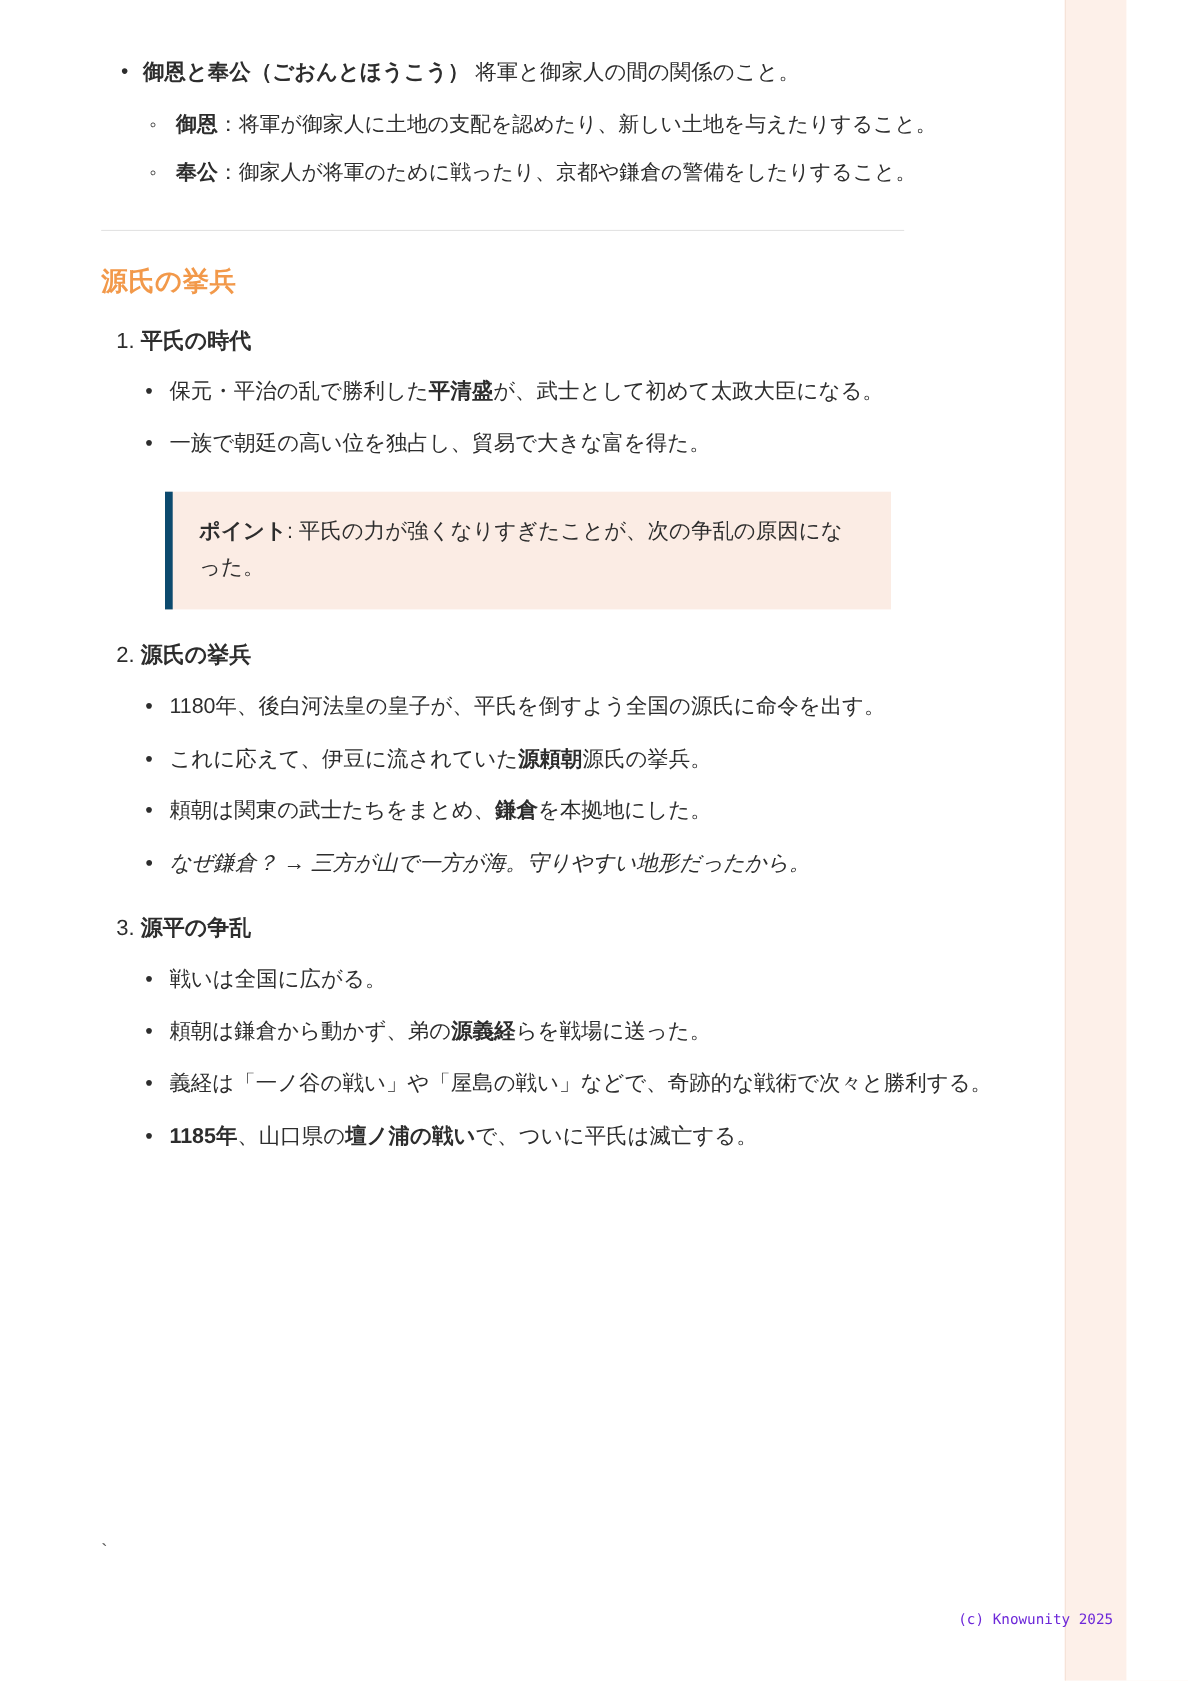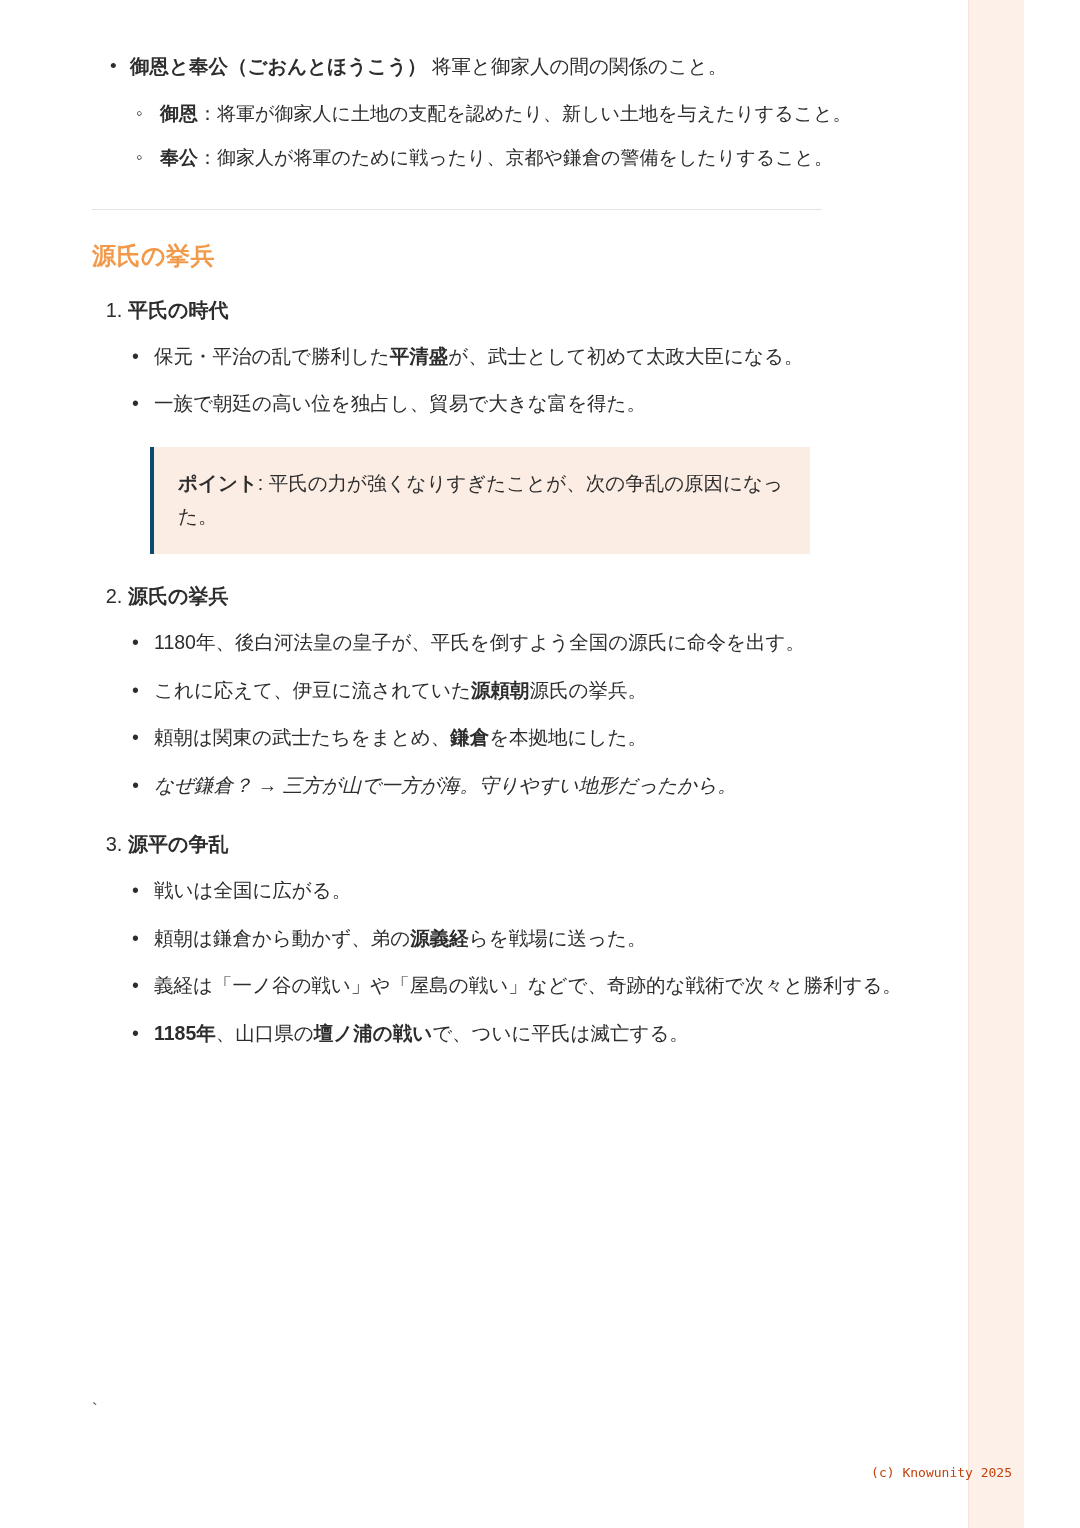--- a/index.html
+++ b/index.html
@@ -133,42 +133,42 @@
     content: "•";
     position: absolute;
     left: 4px;
     top: 0;
     color: #2d2d2d;
   }
   .italic { font-style: italic; }
 
   .callout {
     background: #fbece4;
-    border-left: 4px solid #0c4a6e;
+    border-left: 7px solid #0c4a6e;
     padding: 20px 26px 20px 24px;
     margin: 22px 0 26px 22px;
     width: 660px;
     font-size: 19.5px;
     line-height: 1.72;
   }
 
   .backtick {
     position: absolute;
     left: 92px;
     bottom: 108px;
     font-size: 17px;
     color: #555;
   }
 
   .copyright {
     position: absolute;
     right: 68px;
     bottom: 48px;
     font-size: 13px;
-    color: #c2410c;
+    color: #6d28d9;
     font-family: "DejaVu Sans Mono", monospace;
   }
 </style>
 </head>
 <body>
 
 <div class="page-edge">
   <div class="page-edge-inner"></div>
 </div>
 

